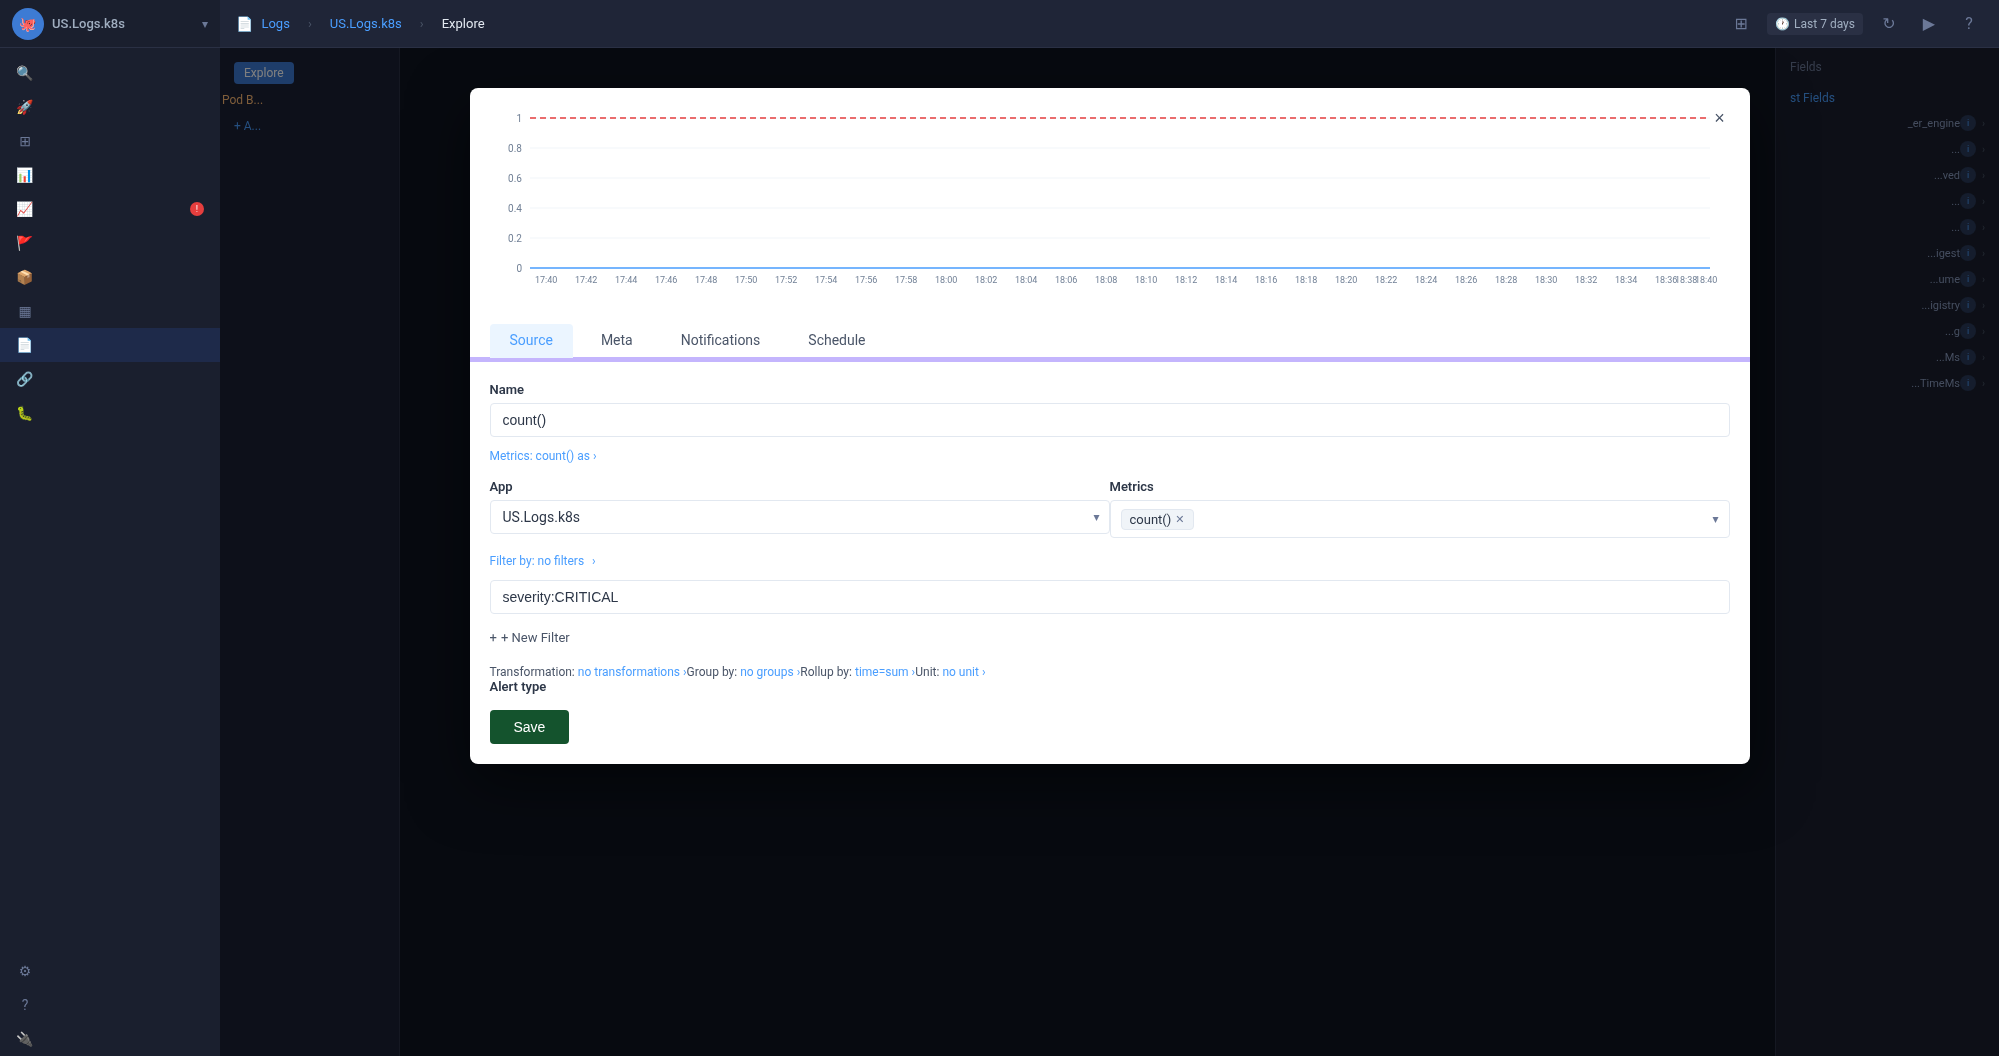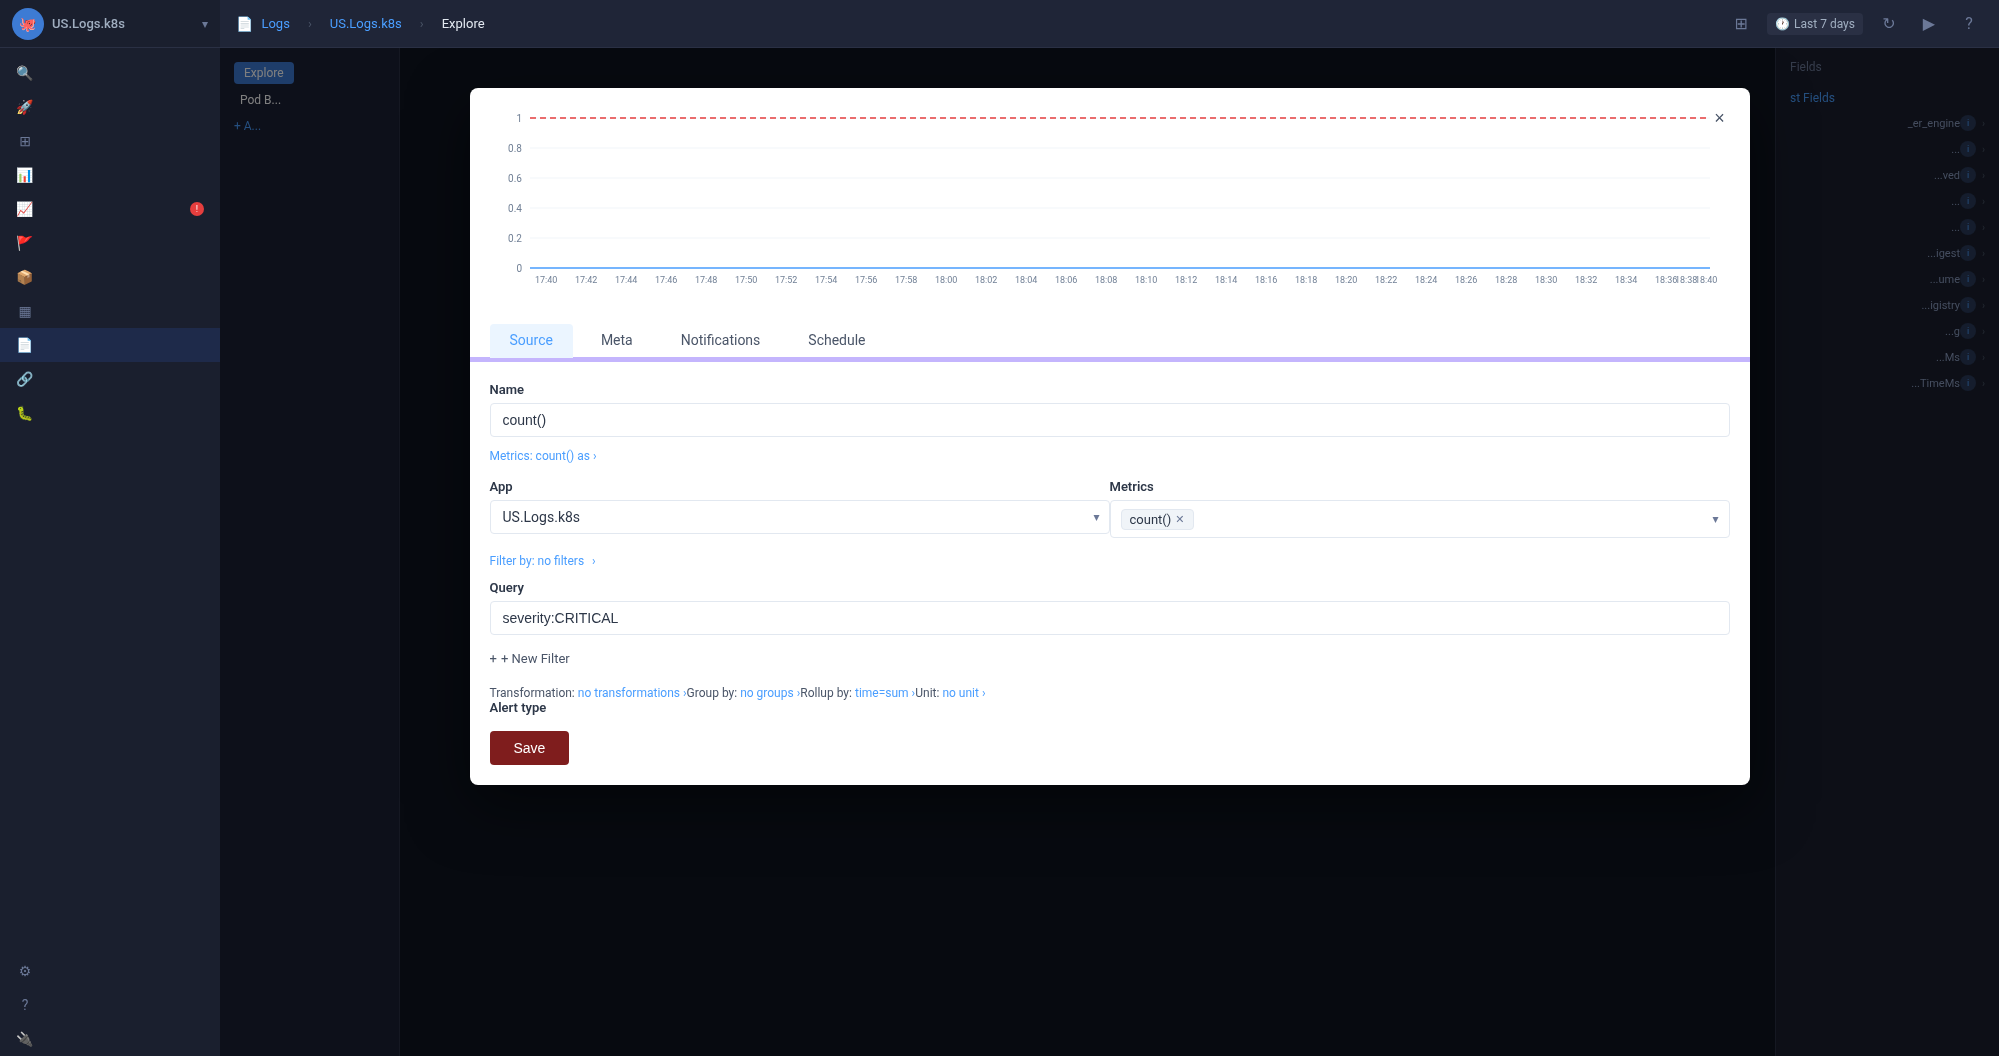--- a/index.html
+++ b/index.html
@@ -349,21 +349,21 @@
       align-items: center;
       gap: 3px;
     }
 
     .transform-label {
       color: #4a5568;
       font-size: 12px;
     }
 
     .save-btn {
-      background: #7f1d1d;
+      background: #14532d;
       color: white;
       border: none;
       border-radius: 4px;
       padding: 9px 24px;
       font-size: 14px;
       font-weight: 500;
       cursor: pointer;
     }
 
     .explore-tab {
@@ -453,21 +453,21 @@
     <div class="topbar-btn">?</div>
   </div>
 </div>
 
 <div class="main-area">
 
   <div style="position:absolute;left:0;top:0;width:180px;background:#1a2035;height:100%;padding:8px 0;border-right:1px solid #2a3044;">
     <div style="padding:6px 14px;">
       <span class="explore-tab">Explore</span>
     </div>
-    <div style="padding:6px 20px;color:#ffffff;font-size:12px;">Pod B...</div>
+    <div style="padding:6px 2px;color:#fdba74;font-size:12px;">Pod B...</div>
     <div style="padding:6px 14px;color:#4a9eff;font-size:12px;">+ A...</div>
   </div>
 
   <div style="position:absolute;right:0;top:0;bottom:0;width:224px;background:#1a1f2e;border-left:1px solid #2a3044;overflow-y:auto;">
     <div style="padding:8px 14px;">
       <span style="color:#6b7897;font-size:12px;">Fields</span>
     </div>
     <div style="padding:4px 14px;">
       <span style="color:#4a9eff;font-size:12px;">st Fields</span>
     </div>
@@ -652,21 +652,20 @@
           </div>
         </div>
 
         
         <div class="filter-link">
           <span>Filter by: no filters</span>
           <span>›</span>
         </div>
 
         
-        <div class="form-label">Query</div>
         <input class="form-input" type="text" style="margin-bottom: 12px;" value="severity:CRITICAL">
 
         
         <div class="new-filter-btn">
           <span>+</span>
           <span>+ New Filter</span>
         </div>
 
         
         <div class="transform-row">

